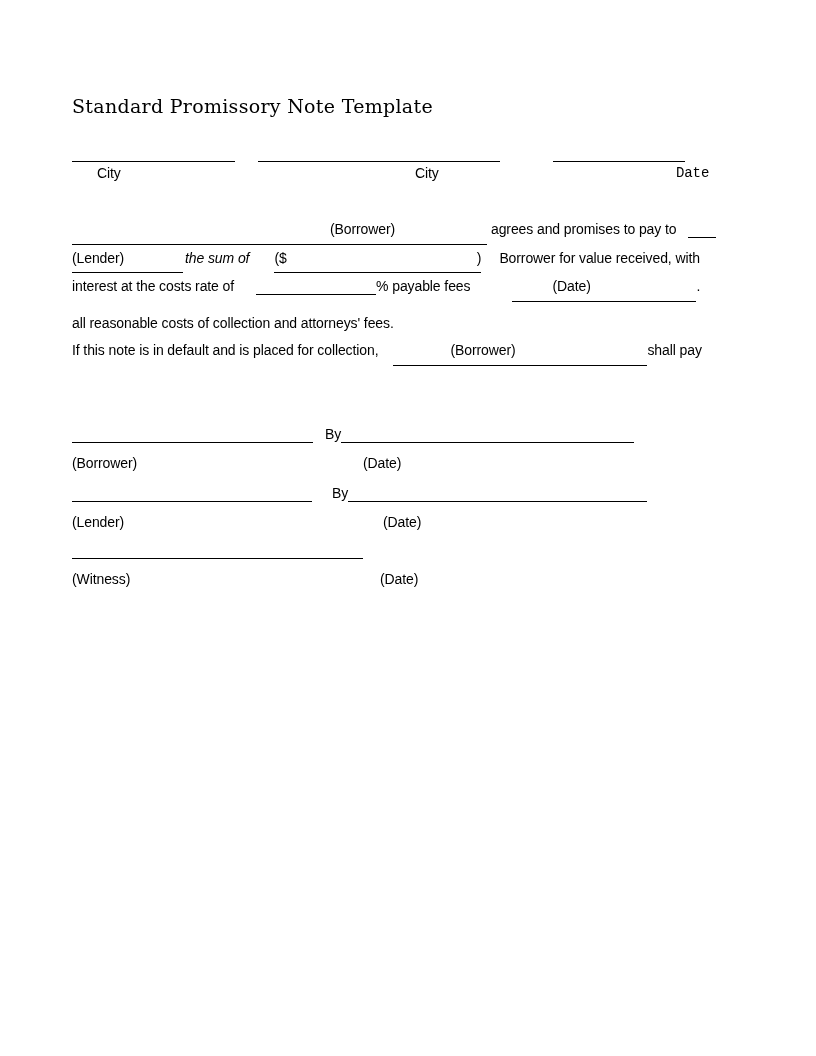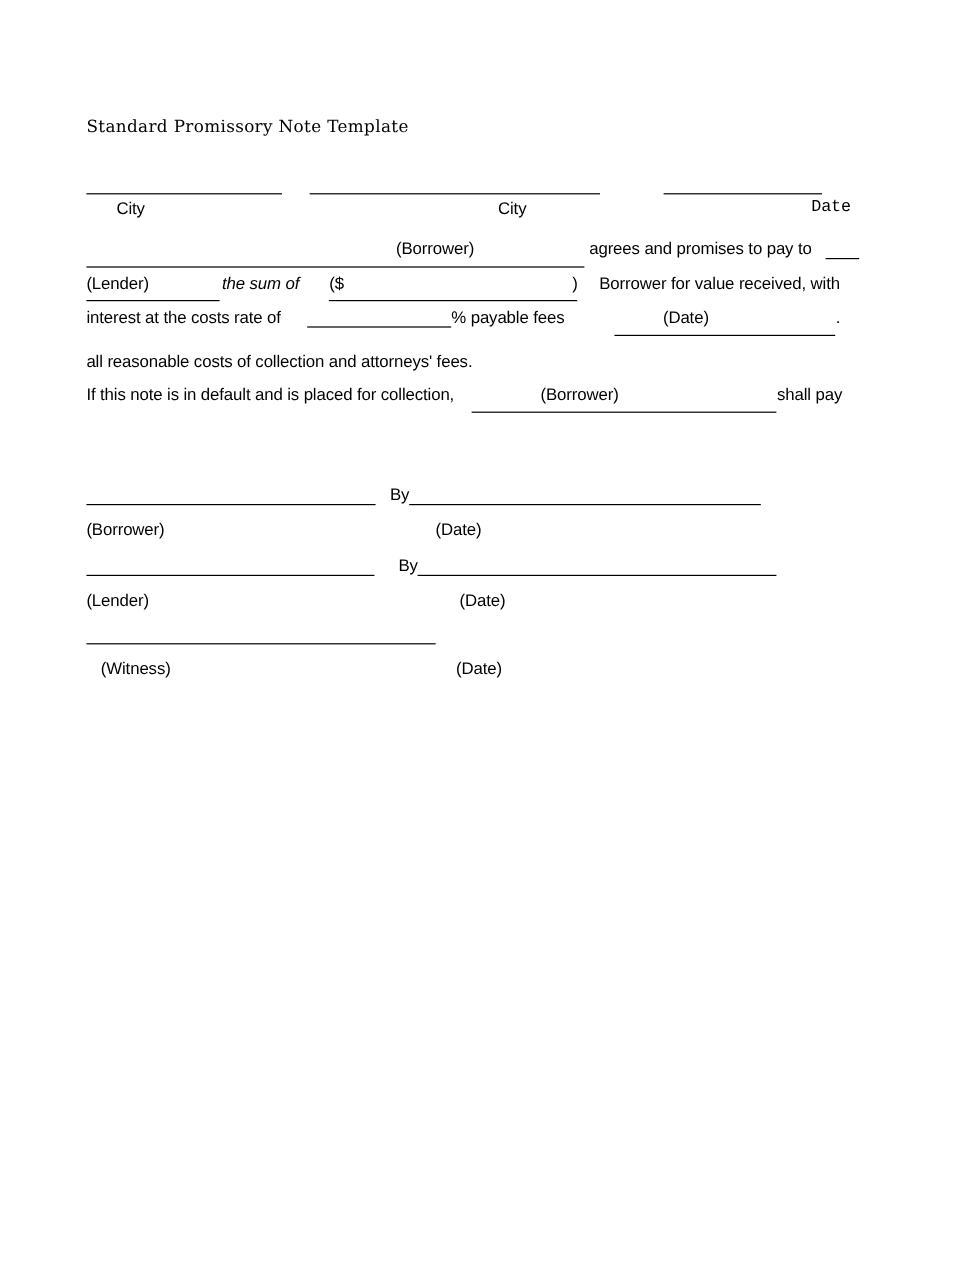--- a/index.html
+++ b/index.html
@@ -10,21 +10,21 @@
     padding:97px 72px 0 72px;
     background:#ffffff;
     color:#000000;
     font-family:"Liberation Sans", sans-serif;
     font-size:14px;
     letter-spacing:-0.1px;
     overflow:hidden;
   }
   .title {
     font-family:"DejaVu Serif", serif;
-    font-size:14px;
+    font-size:19px;
     letter-spacing:0.3px;
     line-height:18px;
     white-space:nowrap;
   }
   
   .rules { display:flex; align-items:flex-end; }
   .rule { border-bottom:1px solid #000; height:15px; }
   
   .rel { position:relative; height:17px; line-height:17px; }
   .rel span { position:absolute; white-space:nowrap; }
@@ -48,21 +48,21 @@
     <div class="rule" style="width:163px;"></div>
     <div class="rule" style="width:242px; margin-left:23px;"></div>
     <div class="rule" style="width:132px; margin-left:53px;"></div>
   </div>
   <div class="rel" style="margin-top:3px;">
     <span style="left:25px;">City</span>
     <span style="left:343px;">City</span>
     <span style="left:604px;font-family:Liberation Mono, monospace;">Date</span>
   </div>
 
-  <div class="para" style="margin-top:12px;">
+  <div class="para" style="margin-top:34px;">
     <div><span class="ul" style="width:415px;"><span class="off" style="margin-left:258px;">(Borrower)</span></span><span style="margin-left:4px;">agrees and promises to pay to</span><span class="ul blank" style="width:28px; margin-left:12px;"></span></div>
     <div><span class="ul" style="width:111px;"><span>(Lender)</span></span><span style="margin-left:2px;font-style:italic;">the sum of</span><span class="ul paren" style="width:207px; margin-left:25px;">
           <span>($</span>
           <span>)</span>
         </span><span style="margin-left:18px;">Borrower for value received, with</span></div>
     <div><span>interest at the costs rate of</span><span class="ul blank" style="width:120px; margin-left:22px;"></span><span>% payable fees</span><span class="ul" style="width:184px; margin-left:42px;"><span class="off" style="margin-left:40px;">(Date)</span></span><span>.</span></div>
   </div>
 
   <div class="para" style="margin-top:8px;">
     <div><span>all reasonable costs of collection and attorneys' fees.</span></div>
@@ -76,17 +76,17 @@
   </div>
 
   <div class="sigrow" style="margin-top:8px;"><span class="ul blank" style="width:240px;"></span><span style="margin-left:20px;">By</span><span class="ul blank" style="width:299px;"></span></div>
   <div class="rel" style="margin-top:8px;">
     <span style="left:0;">(Lender)</span>
     <span style="left:311px;">(Date)</span>
   </div>
 
   <div class="sigrow" style="margin-top:6px;"><span class="ul blank" style="width:291px;"></span></div>
   <div class="rel" style="margin-top:8px;">
-    <span style="left:12px;">(Witness)</span>
+    <span style="left:0;">(Witness)</span>
     <span style="left:308px;">(Date)</span>
   </div>
 
 </div>
 
 </body></html>

